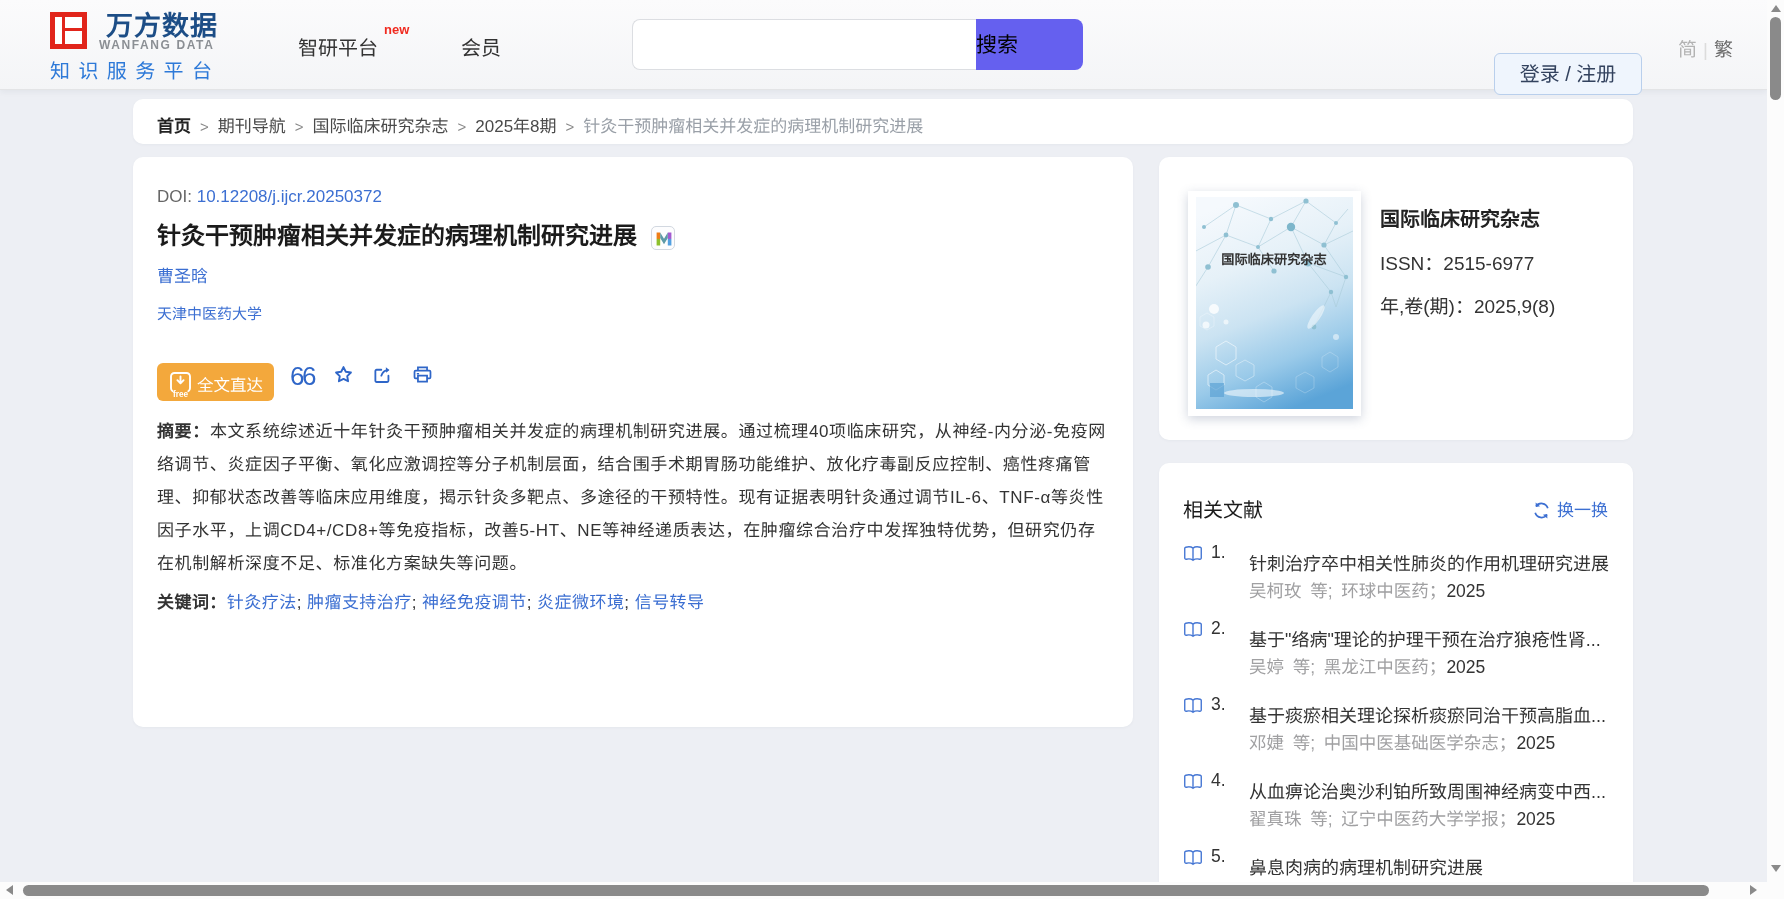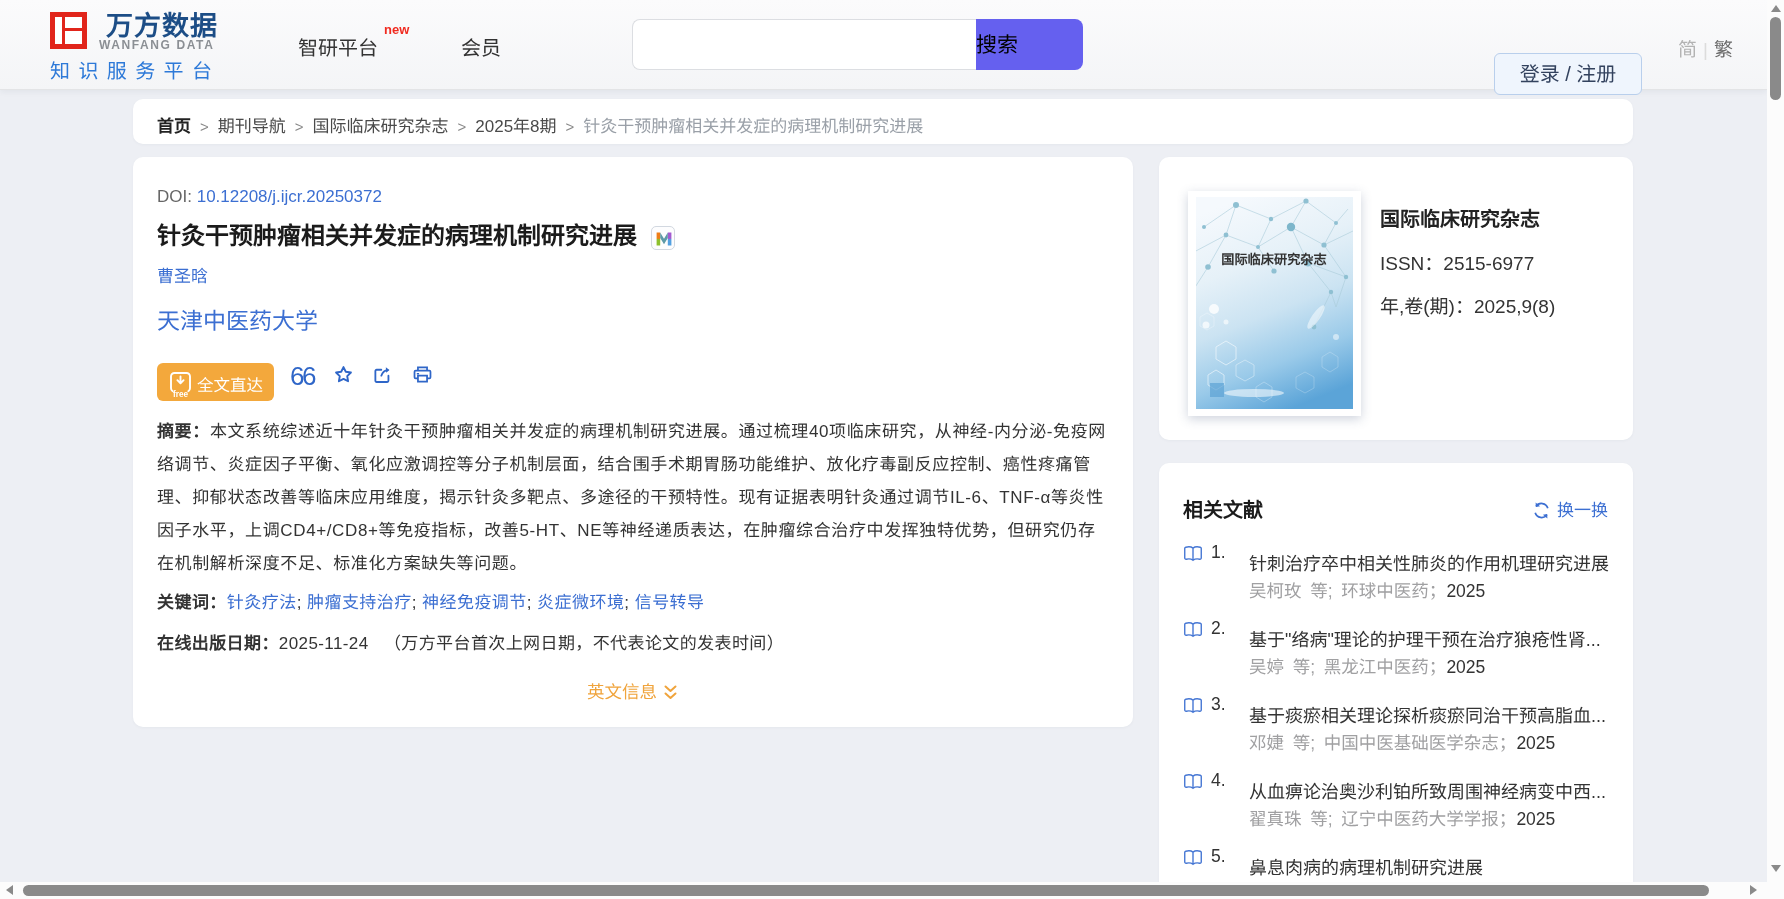--- a/index.html
+++ b/index.html
@@ -46,21 +46,21 @@
 #main { left:133px; top:157px; width:1000px; height:570px; }
 #jcard { left:1159px; top:157px; width:474px; height:283px; }
 #rcard { left:1159px; top:463px; width:474px; height:500px; }
 
 
 #doi { position:absolute; left:24px; top:30px; font-size:17px; color:#666; }
 #title { position:absolute; left:24px; top:59px; font-size:24px; font-weight:bold; color:#1b1b1b; white-space:nowrap; }
 #mbadge { display:inline-block; width:24px; height:24px; border:1px solid #d2d8e0; border-radius:5px; background:#fdfdfe;
   vertical-align:-7px; margin-left:14px; }
 #author { position:absolute; left:24px; top:105px; font-size:17px; }
-#org { position:absolute; left:24px; top:145px; font-size:23px; }
+#org { position:absolute; left:24px; top:145px; font-size:15px; }
 #btnrow { position:absolute; left:24px; top:198px; height:38px; }
 #fullbtn { position:absolute; left:0; top:0; width:117px; height:38px; background:#f3a83c; border-radius:6px;
   color:#fff;margin-top:8px; }
 #fullbtn span { position:absolute; left:40px; top:9px; font-size:16.5px; }
 #fullbtn svg { position:absolute; left:12px; top:8px; }
 #quote66 { position:absolute; left:133px; top:6px; font-size:26px; font-weight:400; color:#2f66c8; letter-spacing:-2.5px; }
 .ic { position:absolute; top:10px; }
 #abstract { position:absolute; left:24px; top:258px; width:980px; font-size:17px; line-height:33px; color:#333; white-space:nowrap; letter-spacing:0.62px; }
 #kw { position:absolute; left:24px; top:431px; font-size:17px; letter-spacing:0.45px; }
 #pubdate { position:absolute; left:24px; top:472px; font-size:17px; letter-spacing:0.4px; }
@@ -69,21 +69,21 @@
 
 #coverframe { position:absolute; left:29px; top:34px; width:173px; height:225px; background:#fff;
   box-shadow:0 3px 10px rgba(60,80,120,0.25); }
 #cover { position:absolute; left:8px; top:6px; width:157px; height:212px; }
 #jinfo { position:absolute; left:221px; top:46px; }
 #jtitle { font-size:20px; font-weight:bold; color:#222; }
 #jissn { position:absolute; left:0; top:45px; font-size:19px; color:#333; white-space:nowrap; }
 #jyear { position:absolute; left:0; top:88px; font-size:19px; color:#333; white-space:nowrap; }
 
 
-#rhead { position:absolute; left:24px; top:31px; font-size:20px; font-weight:bold; color:#1b1b1b; }
+#rhead { position:absolute; left:24px; top:31px; font-size:20px; font-weight:normal; color:#1b1b1b; }
 #refresh { position:absolute; right:25px; top:33px; font-size:17px; color:#3c6fd2; }
 .ritem { position:absolute; left:24px; width:430px; }
 .ritem .bk { position:absolute; left:0; top:4px; }
 .ritem .no { position:absolute; left:28px; top:1px; font-size:17.5px; color:#333; }
 .ritem .tt { position:absolute; left:66px; top:8px; width:380px; font-size:18px; color:#333; white-space:nowrap; }
 .ritem .au { position:absolute; left:66px; top:36px; width:380px; font-size:17.5px; color:#a0a0a2; white-space:nowrap; }
 .ritem .au b { font-weight:normal; color:#333; }
 
 
 #vsb { position:absolute; right:0; top:0; width:17px; height:882px; background:#fcfcfc; }
@@ -159,24 +159,20 @@
       </svg>
       <svg class="ic" style="left:256px;" width="19" height="19" viewBox="0 0 25 24">
         <path d="M6.5 7 V2.5 h12 V7" fill="none" stroke="#2f66c8" stroke-width="2.3"></path>
         <rect x="2" y="7" width="21" height="10" rx="1.5" fill="none" stroke="#2f66c8" stroke-width="2.3"></rect>
           <path d="M5 11 h3" stroke="#2f66c8" stroke-width="2"></path>
         <path d="M6.5 13.5 h12 v8 h-12 z" fill="#fff" stroke="#2f66c8" stroke-width="2.3"></path>
       </svg>
     </div>
     <div id="abstract"><b>摘要：</b>本文系统综述近十年针灸干预肿瘤相关并发症的病理机制研究进展。通过梳理40项临床研究，从神经-内分泌-免疫网<br>络调节、炎症因子平衡、氧化应激调控等分子机制层面，结合围手术期胃肠功能维护、放化疗毒副反应控制、癌性疼痛管<br>理、抑郁状态改善等临床应用维度，揭示针灸多靶点、多途径的干预特性。现有证据表明针灸通过调节IL-6、TNF-α等炎性<br>因子水平，上调CD4+/CD8+等免疫指标，改善5-HT、NE等神经递质表达，在肿瘤综合治疗中发挥独特优势，但研究仍存<br>在机制解析深度不足、标准化方案缺失等问题。</div>
     <div id="kw"><b>关键词：</b><a class="blue" href="#">针灸疗法</a>; <a class="blue" href="#">肿瘤支持治疗</a>; <a class="blue" href="#">神经免疫调节</a>; <a class="blue" href="#">炎症微环境</a>; <a class="blue" href="#">信号转导</a></div>
-    <div id="pubdate"><b>在线出版日期：</b>2025-11-24&nbsp;&nbsp;&nbsp;（万方平台首次上网日期，不代表论文的发表时间）</div>
-    <div id="eninfo">英文信息&nbsp;<svg width="17" height="18" viewBox="0 0 17 18" style="vertical-align:-4px;">
-      <path d="M3.5 2.5 L8.5 7 L13.5 2.5 M3.5 9.5 L8.5 14 L13.5 9.5" fill="none" stroke="#f0a43c" stroke-width="2" stroke-linecap="round" stroke-linejoin="round"></path>
-    </svg></div>
   </div>
 
   <div class="card" id="jcard">
     <div id="coverframe">
       <svg id="cover" width="157" height="212" viewBox="0 0 157 212">
         <defs>
           <linearGradient id="cbg" x1="0.3" y1="0" x2="0.6" y2="1">
             <stop offset="0" stop-color="#f5f9fd"></stop>
               <stop offset="0.3" stop-color="#e6f1f8"></stop>
             <stop offset="0.55" stop-color="#cbe3f2"></stop>

